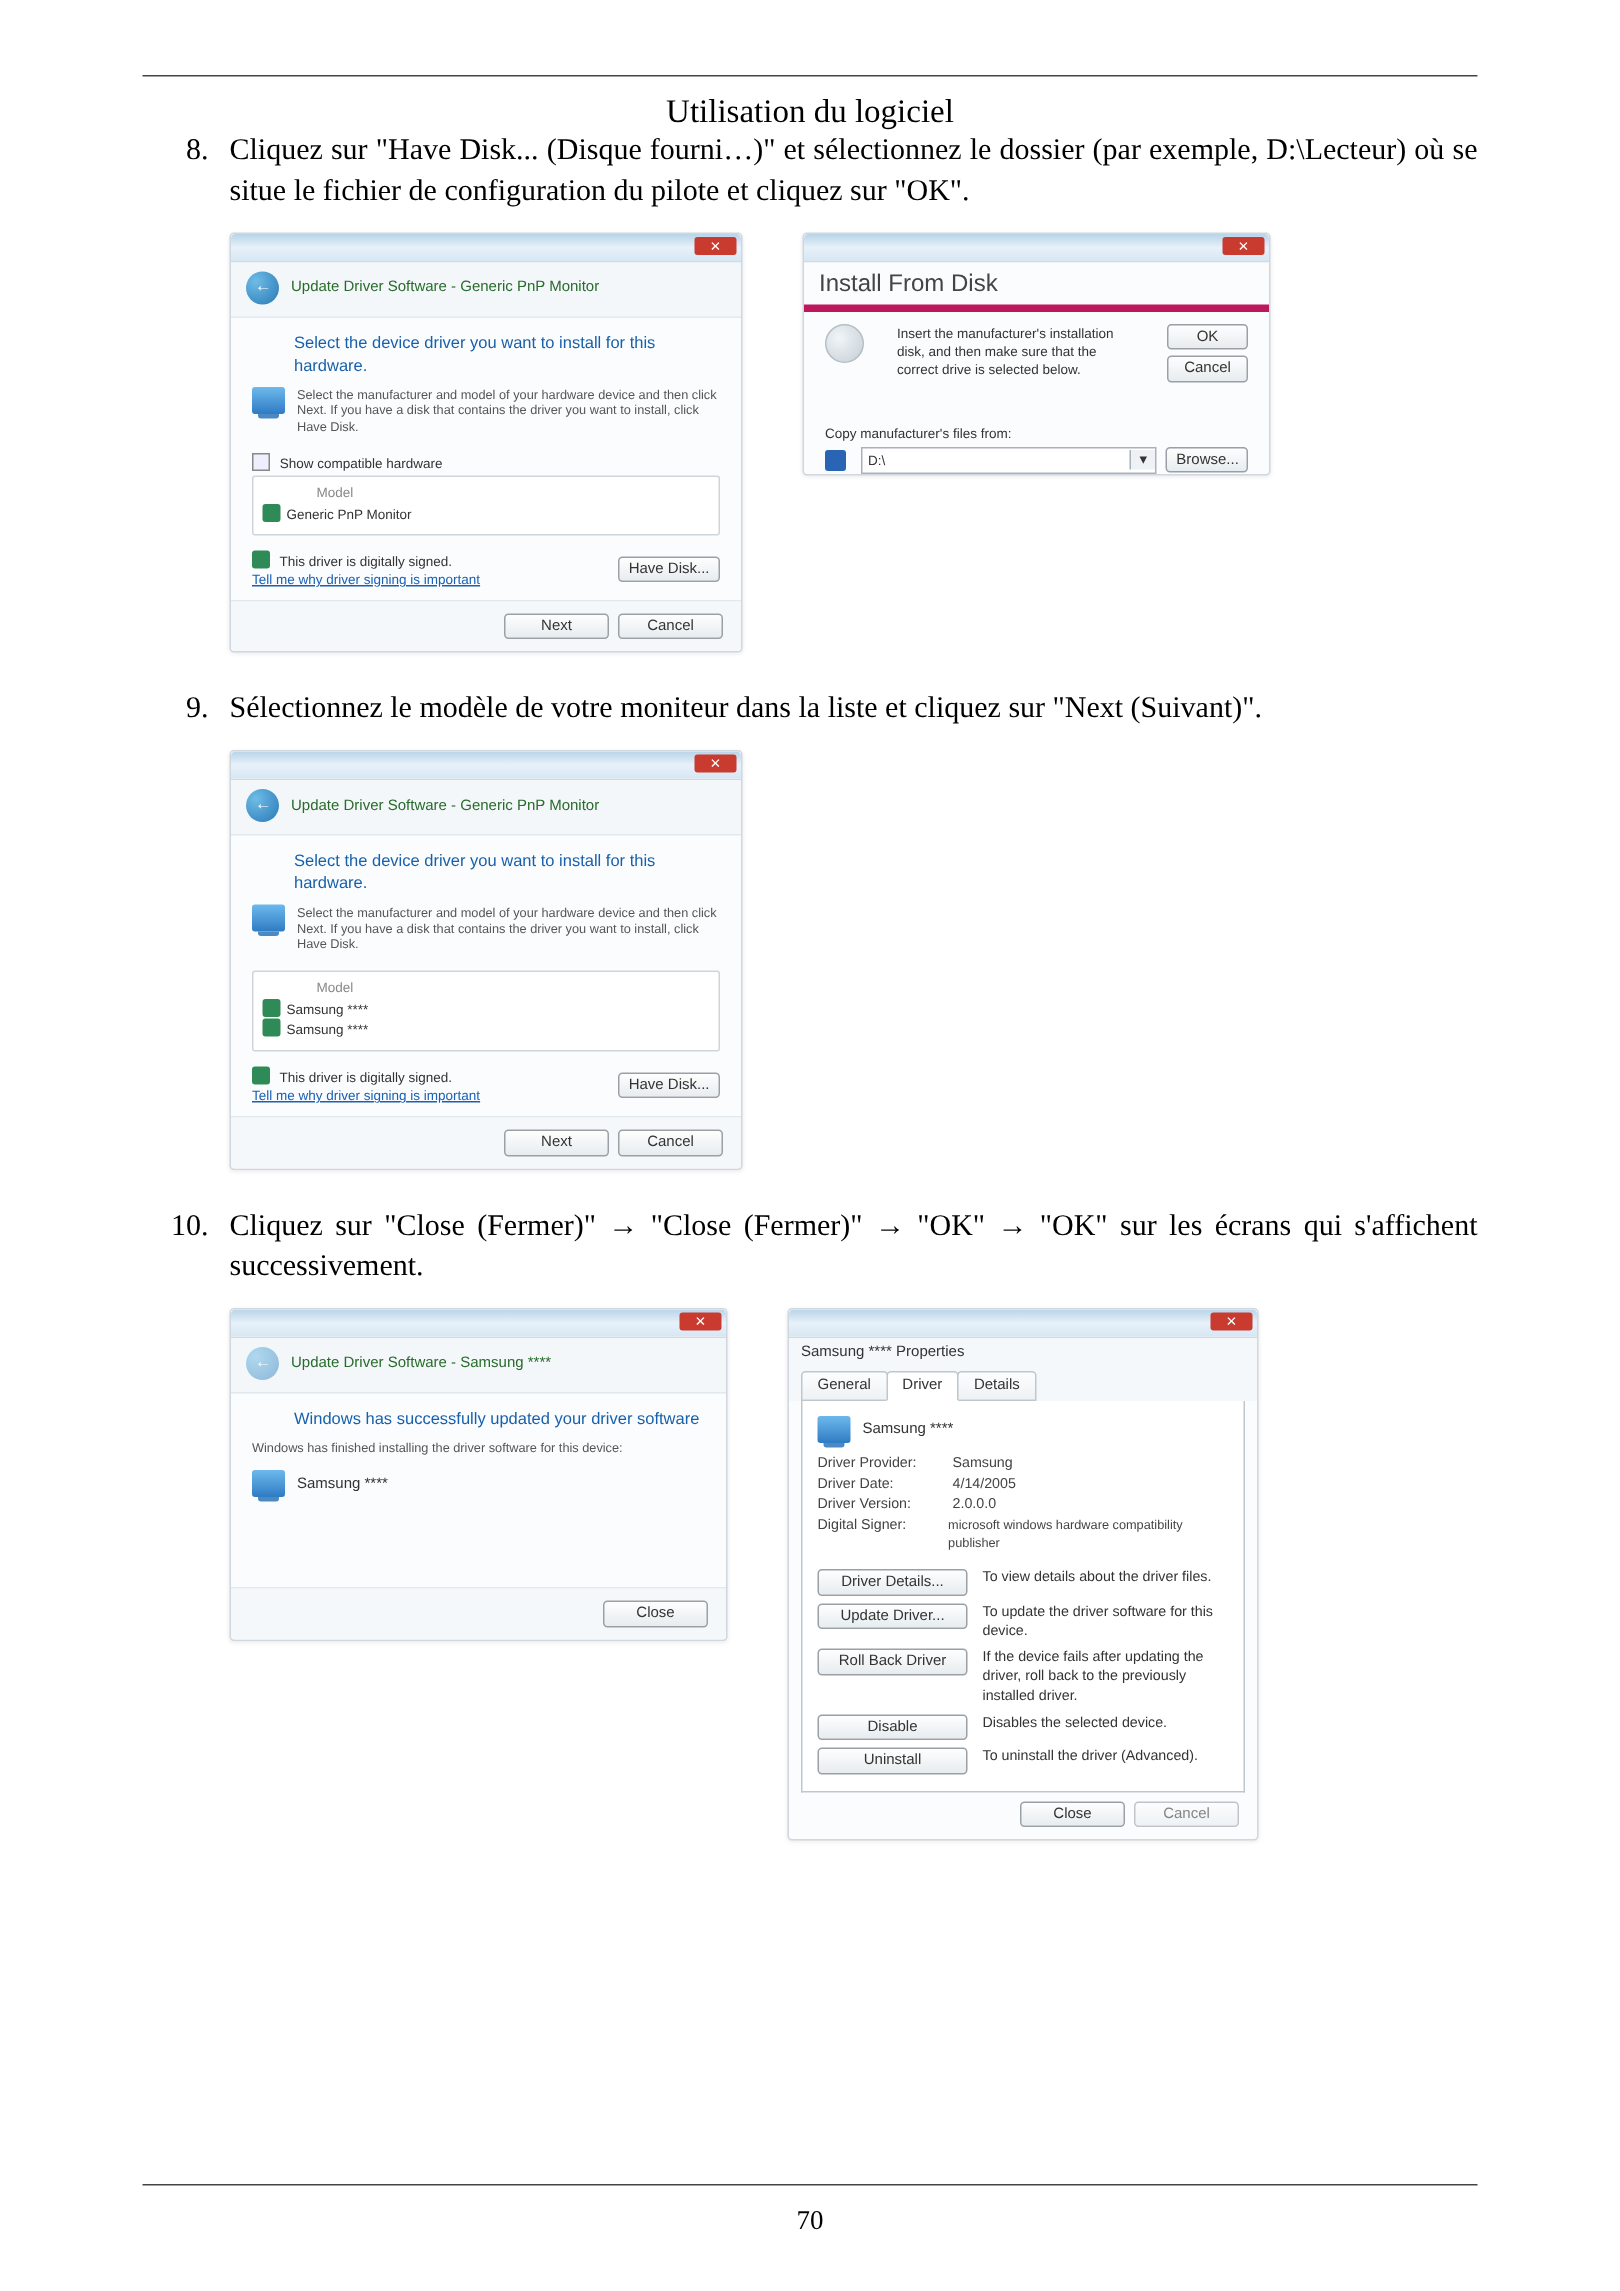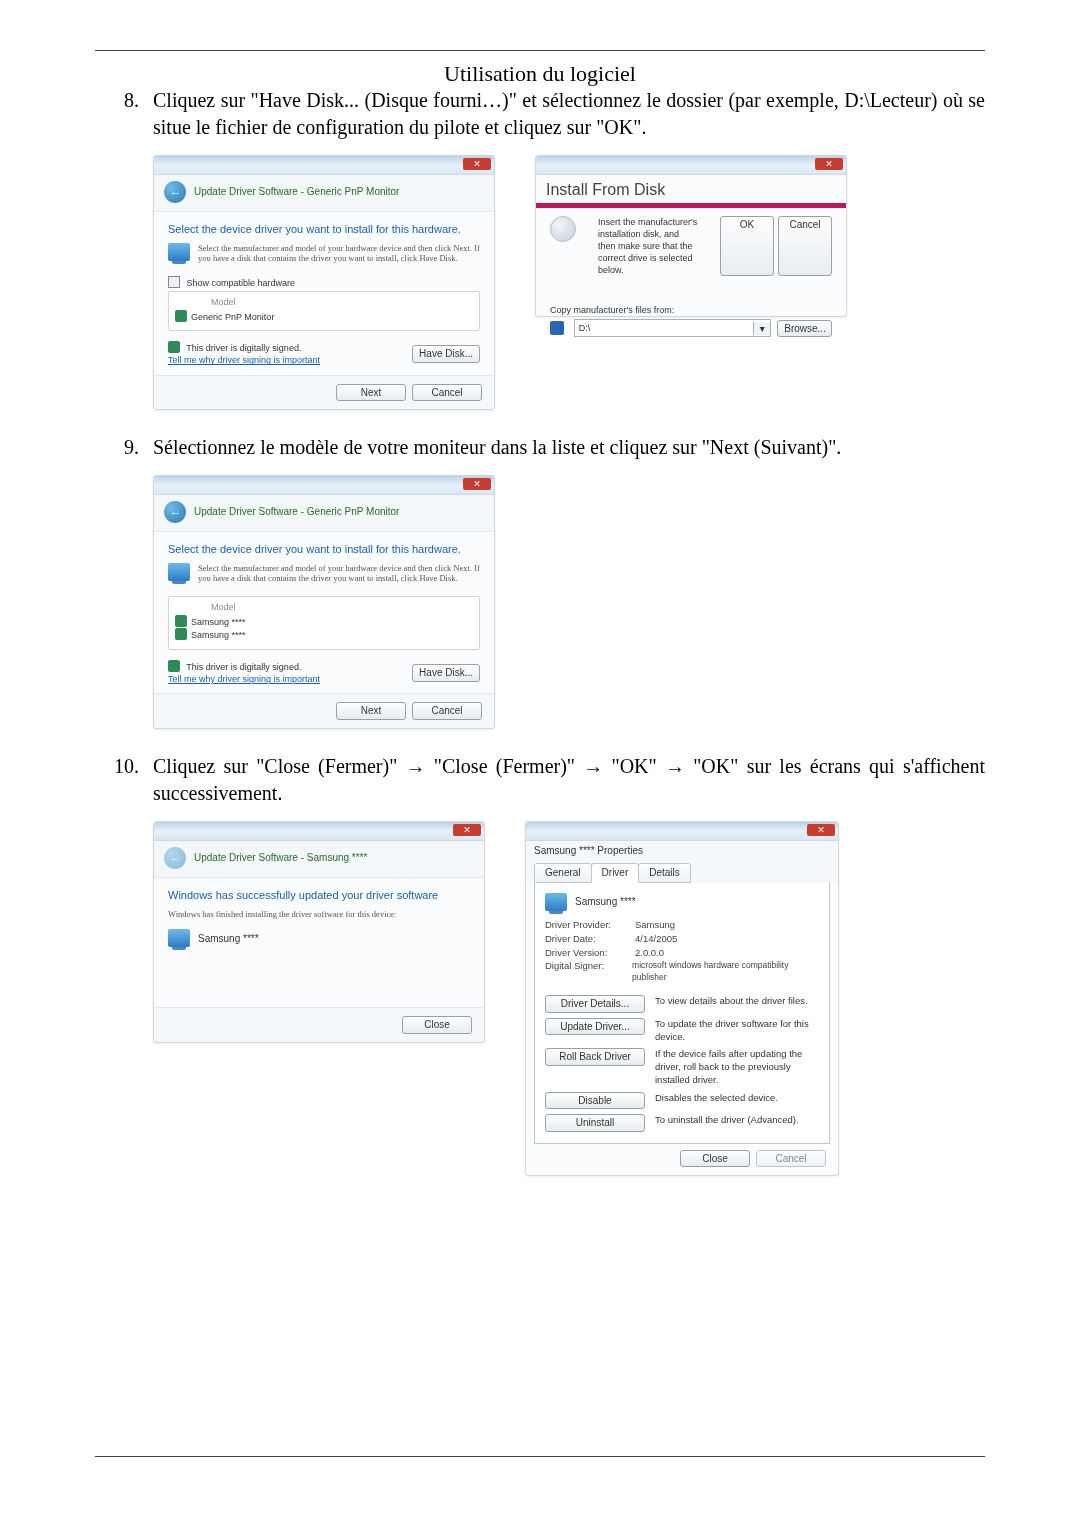--- a/index.html
+++ b/index.html
@@ -96,22 +96,22 @@
     width:22px; height:22px; border-radius:50%;
     background: radial-gradient(circle at 30% 30%, #6ebce6, #2978b5);
     position:relative;
     flex:0 0 22px;
   }
   .back-circle::before{
     content:"←"; color:#fff; font-size:11px;
     position:absolute; left:6px; top:3px;
   }
   .header-title { color:#2a6b2c; font-size:10px; }
-  .instr-blue { color:#1860ab; font-size:11px; padding:2px 0 6px 0;}
-  .tiny { color:#555; font-size:8.5px; line-height:1.25;font-family:Liberation Serif, serif;}
+  .instr-blue { color:#1860ab; font-size:11px; padding:2px 0 6px 0;margin-left:28px;}
+  .tiny { color:#555; font-size:8.5px; line-height:1.25;}
   .monitor-icon {
     width:22px; height:18px; flex:0 0 22px;
     background:linear-gradient(#6db9ec,#2f7bc4);
     border-radius:2px;
     position:relative;
   }
   .monitor-icon::after {
     content:""; position:absolute; left:4px; right:4px; bottom:-3px; height:3px;
     background:#4a89c2; border-radius:0 0 2px 2px;
   }
@@ -210,21 +210,21 @@
 
           <div class="shot" style="width:310px;height:160px;">
             <div class="titlebar">
               <div class="close">✕</div>
             </div>
             <div style="padding:4px 10px 2px 10px;font-size:16px;color:#444;border-bottom:5px solid #be185d;">Install From Disk</div>
             <div class="pad">
               <div style="display:flex;gap:22px;">
                 <div class="disk-icon"></div>
                 <div style="font-size:9px;flex:1;">Insert the manufacturer's installation disk, and then make sure that the correct drive is selected below.</div>
-                <div style="display:flex;flex-direction:row;gap:4px;">
+                <div style="display:flex;flex-direction:column;gap:4px;">
                   <span class="btn small">OK</span>
                   <span class="btn small">Cancel</span>
                 </div>
               </div>
               <div style="margin-top:28px;font-size:9px;">Copy manufacturer's files from:</div>
               <div style="display:flex;gap:6px;align-items:center;margin-top:3px;">
                 <span class="floppy"></span>
                 <div class="select-like">
                   <span class="val">D:\</span>
                   <span class="arr">▾</span>
@@ -367,13 +367,14 @@
               <span class="btn" style="opacity:.6;">Cancel</span>
             </div>
           </div>
         </div>
       </div>
     </li>
 
   </ol>
 
   <div class="rule-bot"></div>
+  <div class="page-number">70</div>
 </div>
 
 </body></html>

